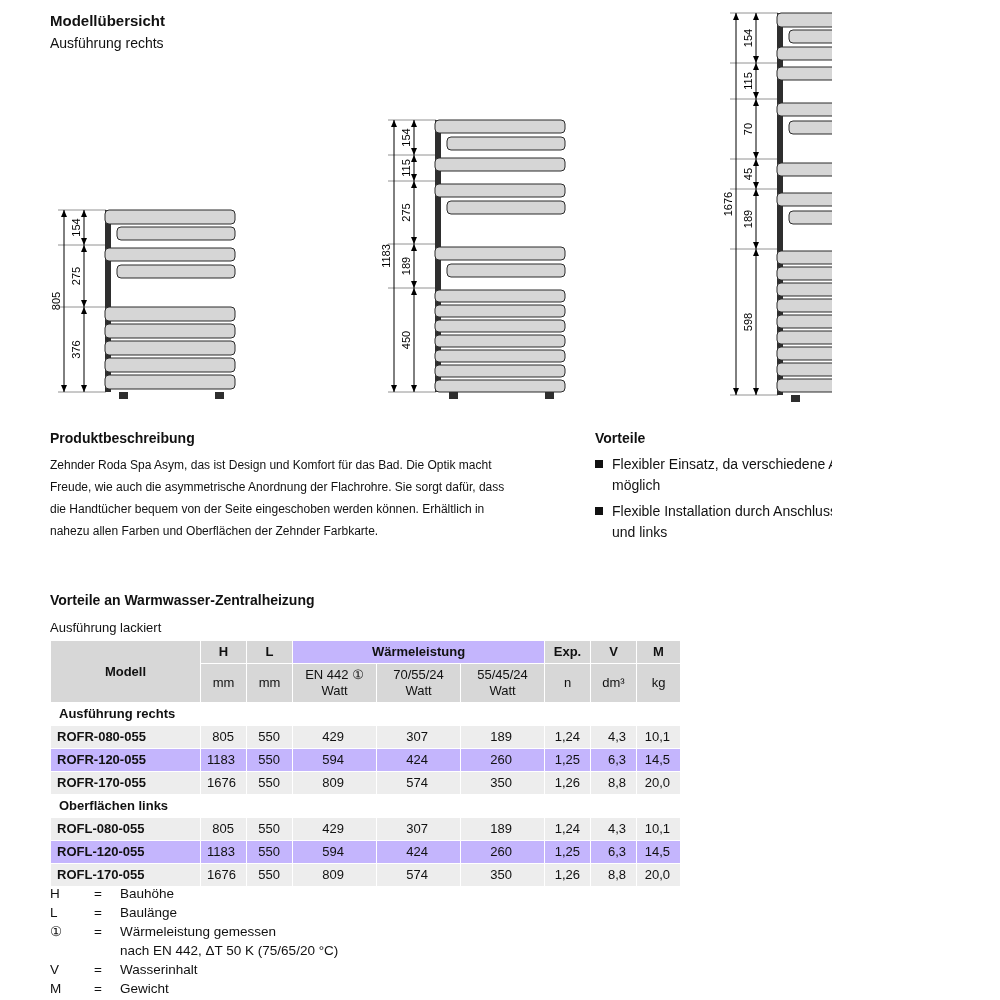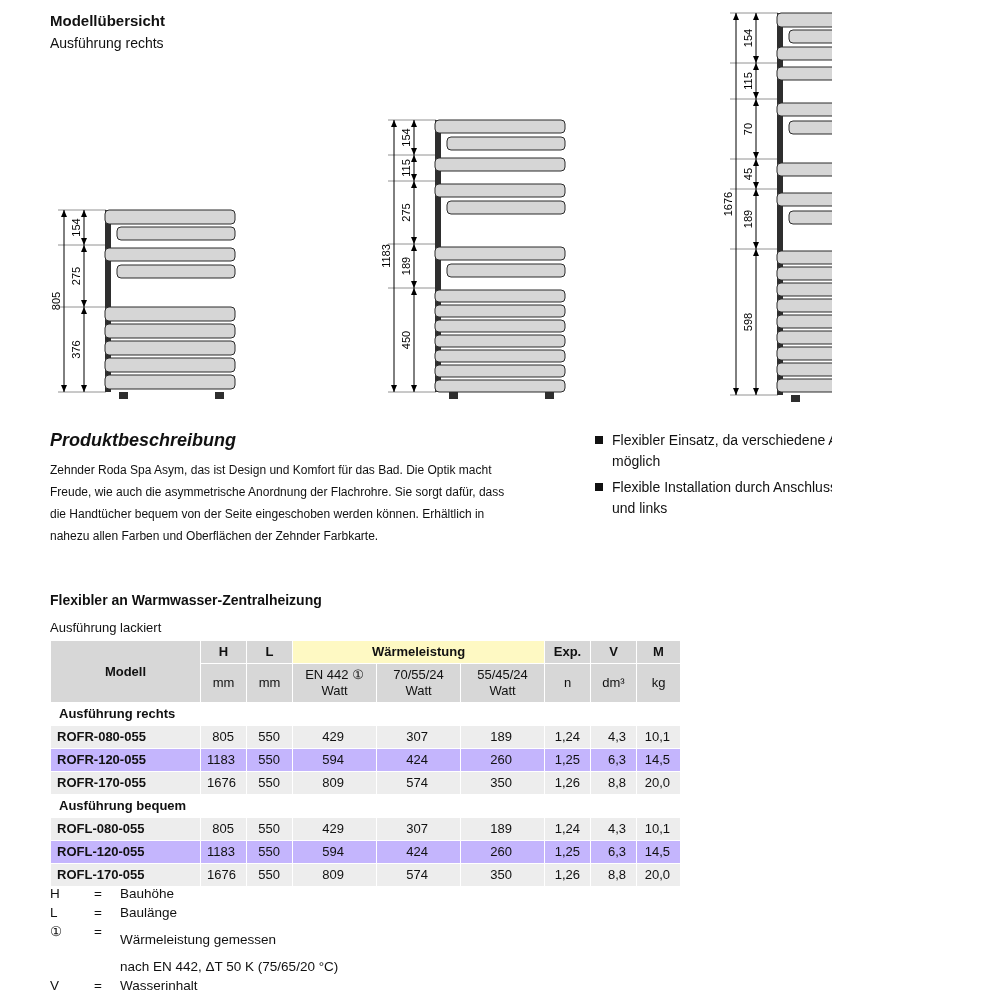--- a/index.html
+++ b/index.html
@@ -5,43 +5,43 @@
   html,body{margin:0;padding:0;background:#fff;}
   .page{position:relative;width:832px;height:1000px;background:#fff;overflow:hidden;
         font-family:"Liberation Sans",sans-serif;color:#111;}
   .hdr-title{position:absolute;left:50px;top:12px;font-size:15px;font-weight:bold;}
   .hdr-sub{position:absolute;left:50px;top:35px;font-size:14px;}
   .diagram{position:absolute;}
   #diagram-0{left:20px;top:200px;}
   #diagram-1{left:350px;top:110px;}
   #diagram-2{left:692px;top:5px;}
   .desc{position:absolute;left:50px;top:430px;width:462px;}
-  .sec-h{font-size:18px;font-weight:bold;margin:0 0 8px 0;font-style:italic;}
+  .sec-h{font-size:14px;font-weight:bold;margin:0 0 8px 0;}
   .desc p{margin:0;font-size:12px;line-height:22px;}
   .vorteile{position:absolute;left:595px;top:430px;width:378px;}
   .bullet{display:flex;font-size:14px;line-height:21px;margin-bottom:5px;}
   .bullet .sq{width:8px;height:8px;background:#111;margin:6px 9px 0 0;flex:none;}
   .tbl-head{position:absolute;left:50px;top:592px;font-size:14px;font-weight:bold;}
   .tbl-sub{position:absolute;left:50px;top:620px;font-size:13px;}
   table.spec{position:absolute;left:50px;top:640px;border-collapse:collapse;font-size:13px;
              width:630px;table-layout:fixed;}
   .spec th,.spec td{border:1px solid #fff;padding:3px 6px;line-height:16px;}
   .spec th{background:#d7d7d7;font-weight:bold;text-align:center;}
   .spec th.unit{font-weight:normal;}
-  .spec th.wspan{background:#fef9c3;}
+  .spec th.wspan{background:#c4b5fd;}
   .spec td{background:#ededed;}
   .spec tr.lite td{background:#c4b5fd;}
   .spec td:first-child{font-weight:bold;}
   .spec td:nth-child(2),.spec td:nth-child(3){text-align:right;padding-right:12px;}
   .spec td:nth-child(4),.spec td:nth-child(5),.spec td:nth-child(6){text-align:right;padding-right:32px;}
   .spec td:nth-child(7),.spec td:nth-child(8),.spec td:nth-child(9){text-align:right;padding-right:10px;}
   .spec td.section{background:#fff;font-weight:bold;text-align:left;padding-left:8px;}
   .legend{position:absolute;left:50px;top:884px;font-size:13.5px;}
   .legend .lrow{display:grid;grid-template-columns:44px 26px auto;line-height:19px;}
-  .legend .cont{line-height:19px;margin-top:8px;}
+  .legend .cont{line-height:19px;}
 </style>
 </head>
 <body>
 
 <div class="page">
 
   <div class="hdr-title">Modellübersicht</div>
   <div class="hdr-sub">Ausführung rechts</div>
 
   <div class="diagram" id="diagram-0"><svg width="220" height="205" viewBox="0 0 220 205" font-family="Liberation Sans, sans-serif">
@@ -185,31 +185,32 @@
         <path d="M 44 390 l -3 -7 l 6 0 z" fill="#000"></path>
         <text x="40" y="199" font-size="11" fill="#000" text-anchor="middle" transform="rotate(-90 40 199)">1676</text>
       </svg></div>
 
   <div class="desc">
     <div class="sec-h">Produktbeschreibung</div>
     <p>Zehnder Roda Spa Asym, das ist Design und Komfort für das Bad. Die Optik macht Freude, wie auch die asymmetrische Anordnung der Flachrohre. Sie sorgt dafür, dass die Handtücher bequem von der Seite eingeschoben werden können. Erhältlich in nahezu allen Farben und Oberflächen der Zehnder Farbkarte.</p>
   </div>
 
   <div class="vorteile">
+    <div class="sec-h">Vorteile</div>
     <div class="bullet">
       <span class="sq"></span>
       <span>Flexibler Einsatz, da verschiedene Anordnung der Rohre möglich</span>
     </div>
     <div class="bullet">
       <span class="sq"></span>
       <span>Flexible Installation durch Anschlussmöglichkeit rechts und links</span>
     </div>
   </div>
 
-  <div class="tbl-head">Flexibler an Warmwasser-Zentralheizung</div>
+  <div class="tbl-head">Vorteile an Warmwasser-Zentralheizung</div>
   <div class="tbl-sub">Ausführung lackiert</div>
 
   <table class="spec">
     <colgroup>
       <col style="width:150px">
         <col style="width:46px">
         <col style="width:46px">
       <col style="width:84px">
         <col style="width:84px">
         <col style="width:84px">
@@ -278,21 +279,21 @@
         <td>1676</td>
         <td>550</td>
         <td>809</td>
         <td>574</td>
         <td>350</td>
         <td>1,26</td>
         <td>8,8</td>
         <td>20,0</td>
       </tr>
       <tr>
-        <td colspan="9" class="section">Ausführung bequem</td>
+        <td colspan="9" class="section">Oberflächen links</td>
       </tr>
       <tr>
         <td>ROFL-080-055</td>
         <td>805</td>
         <td>550</td>
         <td>429</td>
         <td>307</td>
         <td>189</td>
         <td>1,24</td>
         <td>4,3</td>

